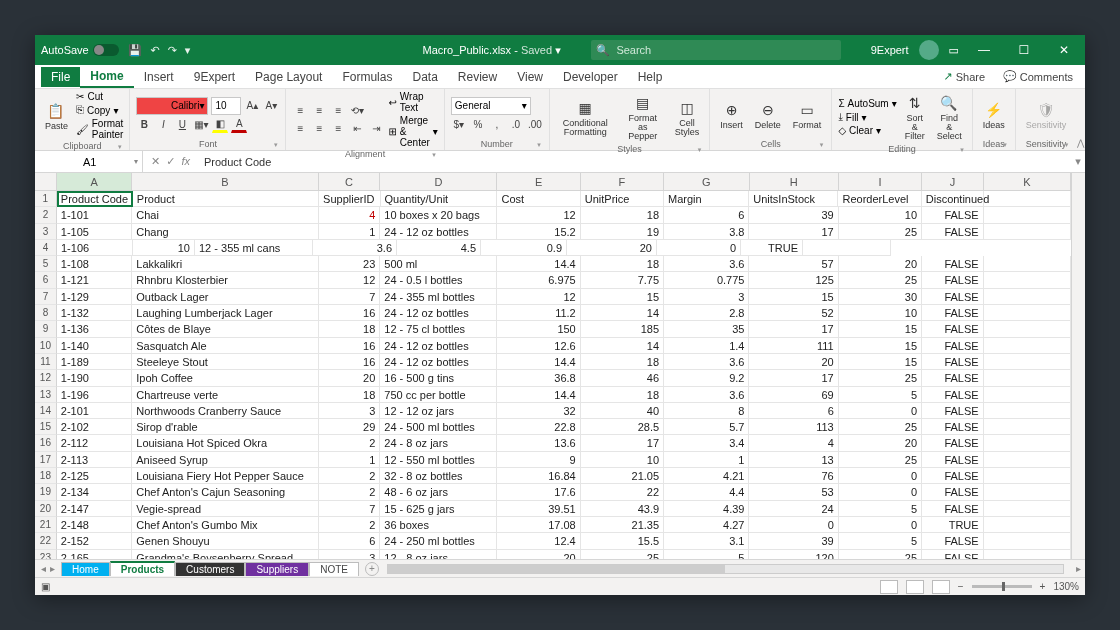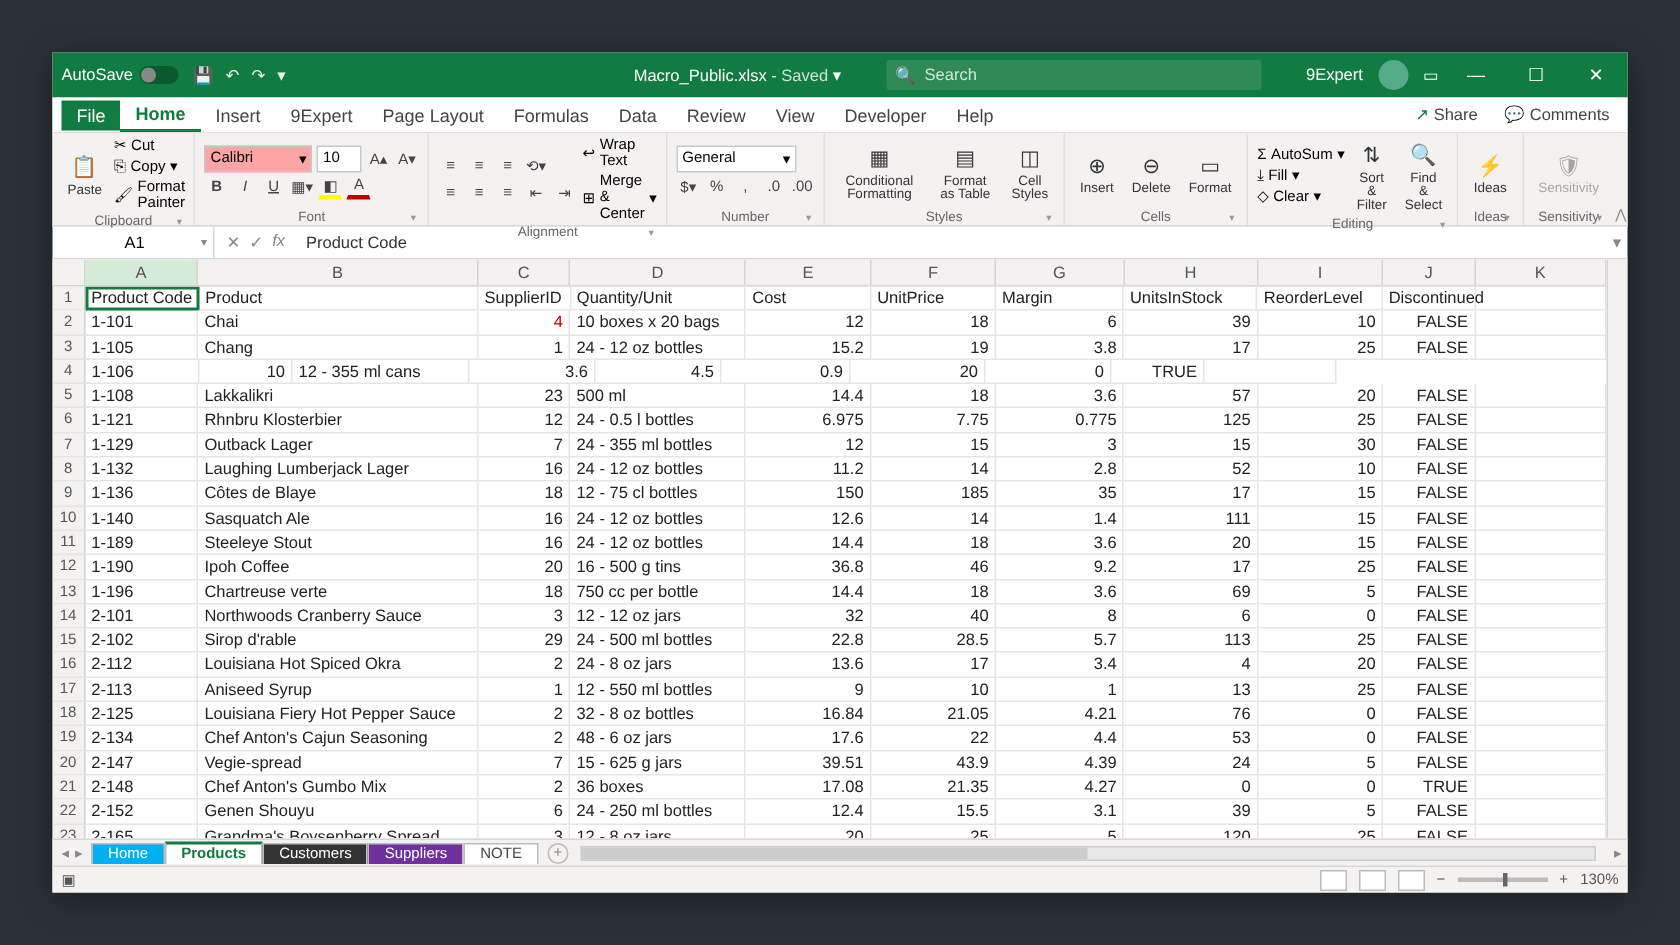--- a/index.html
+++ b/index.html
@@ -33,21 +33,21 @@
 .ribbon { height: 62px; background: #f3f2f1; border-bottom: 1px solid #d6d6d6; display: flex; font-size: 10px; }
 .rgroup { border-right: 1px solid #e0e0e0; padding: 2px 6px 0 6px; display: flex; flex-direction: column; justify-content: space-between; }
 .rgroup .body { flex: 1; display: flex; align-items: center; gap: 4px; }
 .rgroup .label { text-align: center; font-size: 9px; color: #666; padding: 1px 0; position: relative; }
 .rgroup .label::after { content: "▾"; font-size: 7px; color: #999; position: absolute; right: 2px; bottom: 1px; }
 .btnv { display: flex; flex-direction: column; align-items: center; gap: 1px; padding: 2px 4px; cursor: pointer; color: #333; }
 .btnv .ico { width: 20px; height: 20px; display: flex; align-items: center; justify-content: center; font-size: 14px; }
 .btnv .txt { font-size: 9px; line-height: 1; text-align: center; }
 .minirow { display: flex; gap: 3px; align-items: center; }
 .minibtn { width: 16px; height: 16px; border: 1px solid transparent; display: flex; align-items: center; justify-content: center; font-size: 10px; color: #444; cursor: pointer; }
-.fontsel { width: 72px; height: 18px; border: 1px solid #c8c8c8; background: #fca5a5; font-size: 10px; padding: 0 3px; display: flex; align-items: center; justify-content: space-between; }
+.fontsel { width: 72px; height: 18px; border: 1px solid #c8c8c8; background: #ef4444; font-size: 10px; padding: 0 3px; display: flex; align-items: center; justify-content: flex-end; }
 .fontsize { width: 30px; height: 18px; border: 1px solid #c8c8c8; background: #fff; font-size: 10px; padding: 0 3px; display: flex; align-items: center; }
 .numfmt { width: 80px; height: 18px; border: 1px solid #c8c8c8; background: #fff; font-size: 10px; padding: 0 3px; display: flex; align-items: center; justify-content: space-between; }
 .stack { display: flex; flex-direction: column; gap: 2px; }
 
 
 .fxbar { height: 22px; border-bottom: 1px solid #d6d6d6; display: flex; align-items: center; font-size: 11px; padding-left: 44px; }
 .namebox { width: 64px; border-right: 1px solid #d6d6d6; padding: 0 4px; height: 100%; display: flex; align-items: center; justify-content: space-between; }
 .fxicons { display: flex; gap: 6px; padding: 0 8px; color: #888; }
 .fxinput { flex: 1; padding: 0 6px; color: #333; }
 
@@ -253,21 +253,21 @@
     </div>
 
     <div class="rgroup">
       <div class="body">
         <div class="btnv">
             <span class="ico">▦</span>
             <span class="txt">Conditional Formatting</span>
           </div>
         <div class="btnv">
             <span class="ico">▤</span>
-            <span class="txt">Format as Table</span>
+            <span class="txt">Format as Pepper</span>
           </div>
         <div class="btnv">
             <span class="ico">◫</span>
             <span class="txt">Cell Styles</span>
           </div>
       </div>
       <div class="label">Styles</div>
     </div>
 
     <div class="rgroup">

